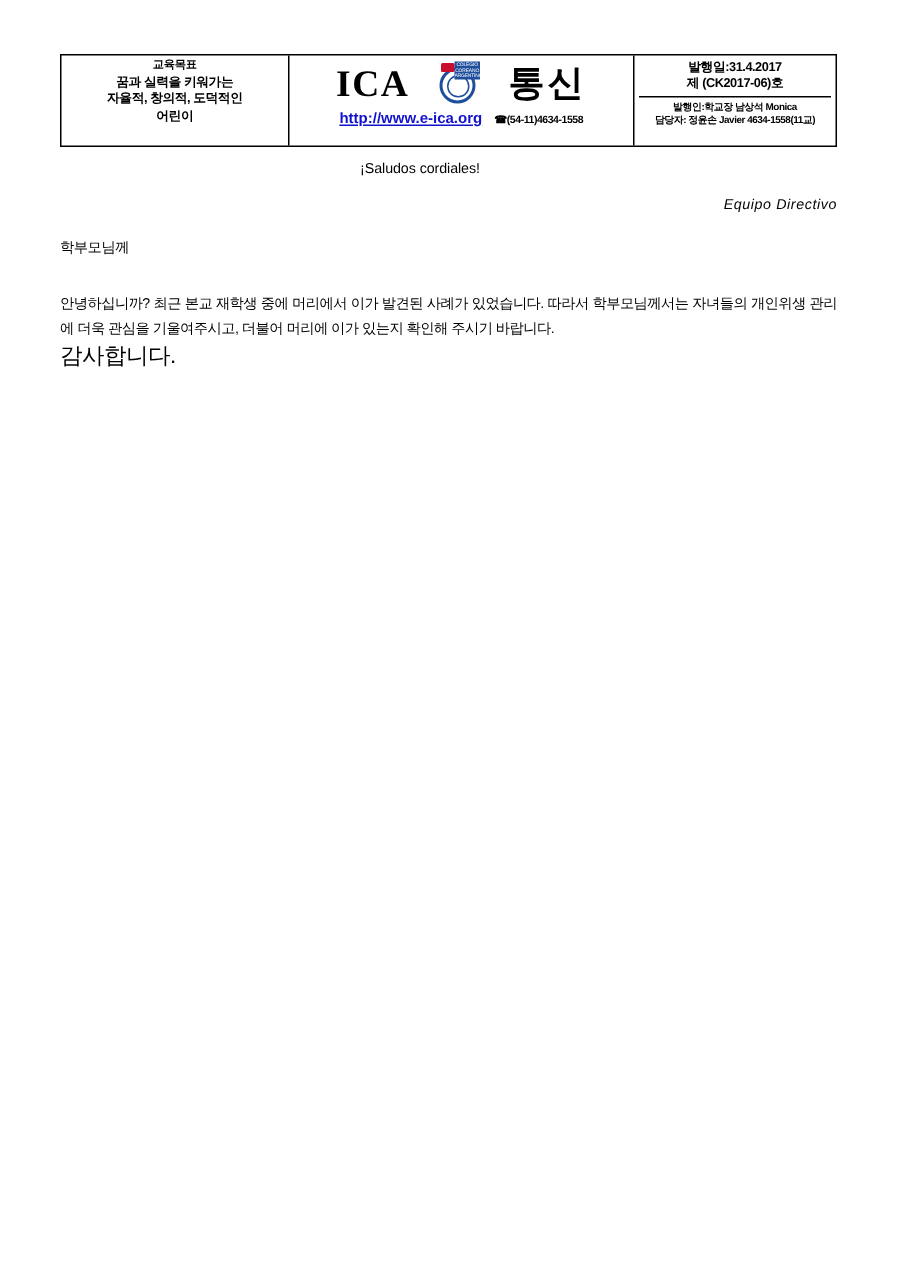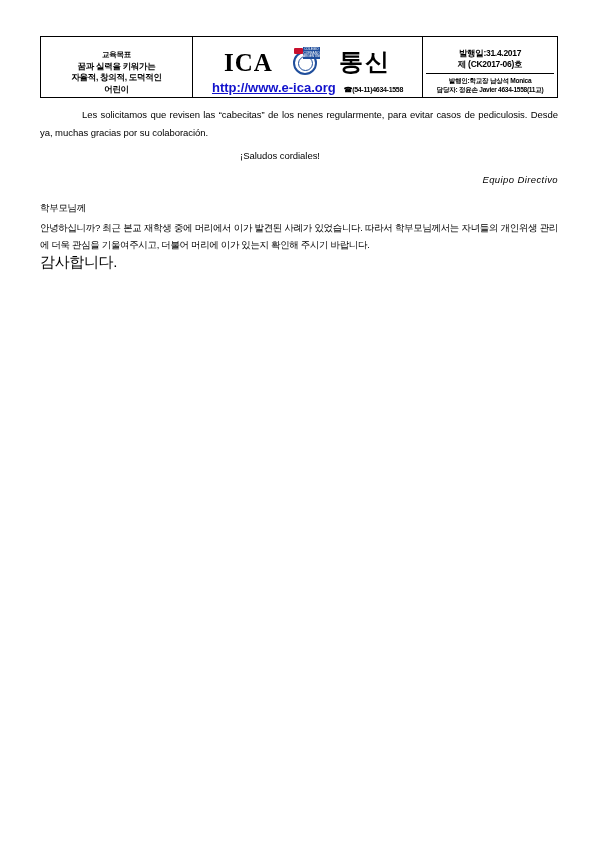--- a/index.html
+++ b/index.html
@@ -28,21 +28,21 @@
     display: flex;
     border: 1px solid #000;
     width: 518px;
     box-sizing: border-box;
     height: 62px;
   }
   .lh-cell {
     box-sizing: border-box;
     display: flex;
     flex-direction: column;
-    justify-content: flex-end;
+    justify-content: flex-start;
     align-items: center;
   }
   .lh-left {
     width: 152px;
     border-right: 1px solid #000;
     padding: 2px 4px;
   }
   .lh-mid {
     flex: 1;
     border-right: 1px solid #000;
@@ -145,21 +145,21 @@
     align-items: baseline;
     justify-content: center;
     gap: 8px;
     font-size: 7.5px;
     margin-top: 1px;
   }
   .url {
     color: #1111cc;
     text-decoration: underline;
     font-weight: bold;
-    font-size: 13px;
+    font-size: 10px;
   }
   .phone {
     font-weight: bold;
     font-size: 7px;
     letter-spacing: -0.3px;
   }
 
   .rtop {
     font-size: 8.5px;
     font-weight: bold;
@@ -215,21 +215,21 @@
     font-style: italic;
     letter-spacing: 0.4px;
   }
 
   .ko-salutation {
     margin-top: 17px;
     font-size: 9.5px;
     letter-spacing: -0.3px;
   }
   .ko-para {
-    margin-top: 5px;
+    margin-top: 23px;
     font-size: 9.5px;
     line-height: 1.75;
     width: 518px;
     letter-spacing: -0.35px;
     text-align: justify;
   }
   .ko-thanks {
     margin-top: 0px;
     font-size: 15px;
     letter-spacing: -0.35px;
@@ -280,21 +280,20 @@
       </div>
       <div class="rbot">
         <div>발행인:학교장 남상석 Monica</div>
         <div>담당자: 정윤손 Javier 4634-1558(11교)</div>
       </div>
     </div>
 
   </div>
 
 
-  <div class="es-para"><span class="indent"></span><span>Les solicitamos que revisen las “cabecitas” de los nenes regularmente, para evitar casos de pediculosis.  Desde ya, muchas gracias por su colaboración.</span></div>
 
   <div class="greet">¡Saludos cordiales!</div>
 
   <div class="signature-es">Equipo Directivo</div>
 
   <div class="ko-salutation">학부모님께</div>
 
   <div class="ko-para">안녕하십니까? 최근 본교 재학생 중에 머리에서 이가 발견된 사례가 있었습니다. 따라서 학부모님께서는 자녀들의 개인위생 관리에 더욱 관심을 기울여주시고, 더불어 머리에 이가 있는지 확인해 주시기 바랍니다.</div>
 
   <div class="ko-thanks">감사합니다.</div>

